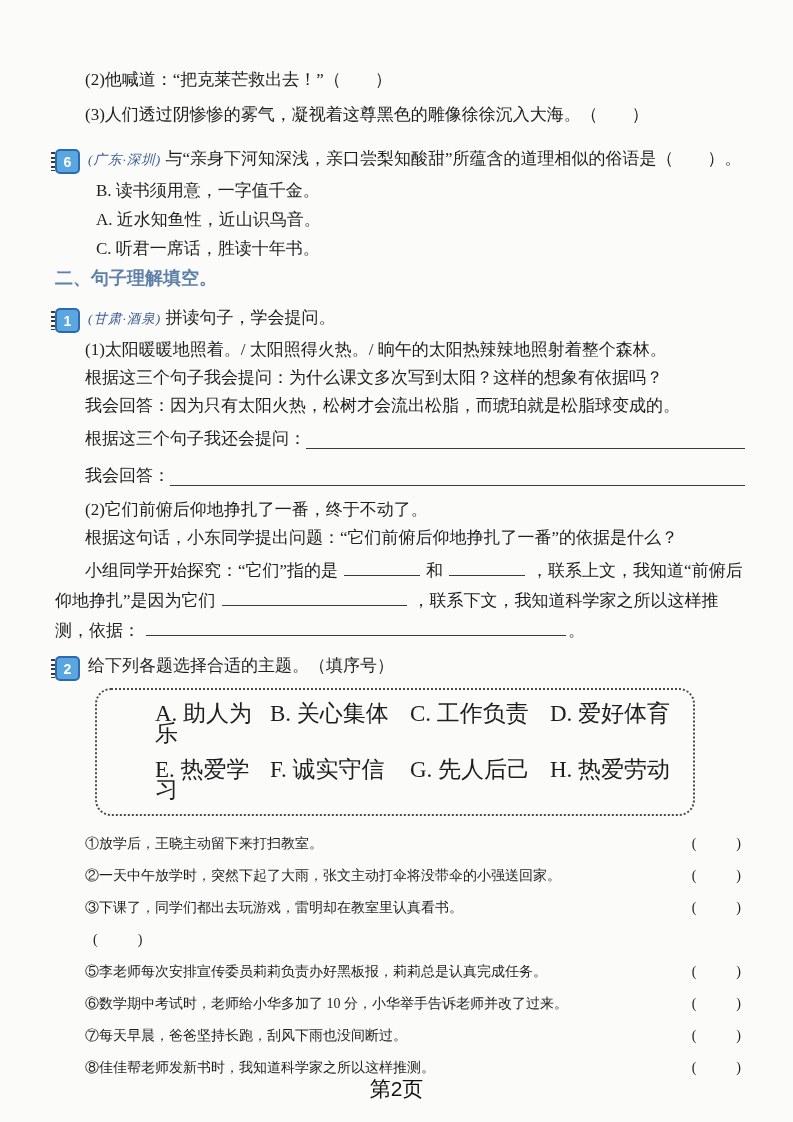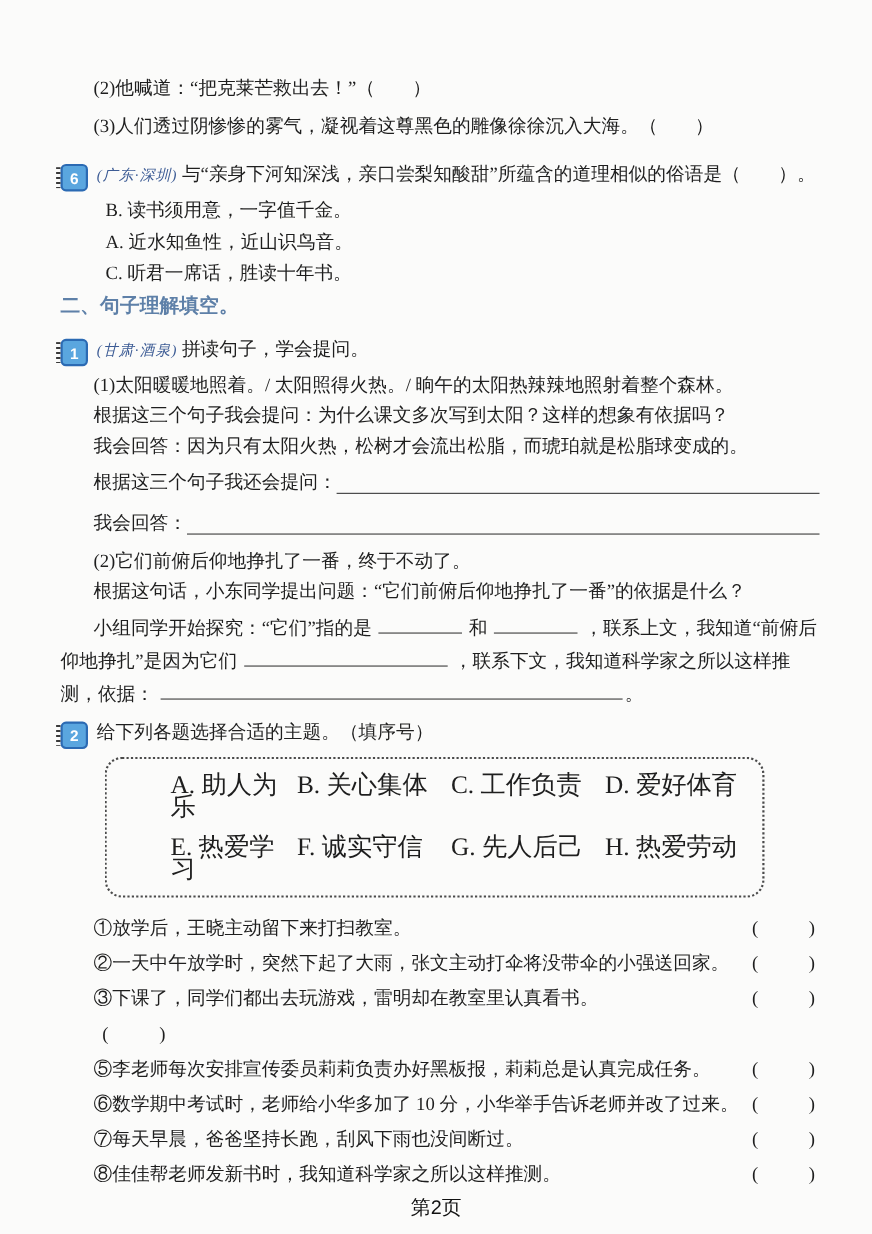--- a/index.html
+++ b/index.html
@@ -62,26 +62,26 @@
   
   .theme-box{
     margin:0 50px 18px 40px;
     border:2px dotted #4a4a4a;border-radius:16px;
     padding:14px 10px 14px 58px;
     display:grid;grid-template-columns:115px 140px 140px auto;
     row-gap:16px;column-gap:0;
     font-size:23px;line-height:20px;font-weight:normal;
   }
   
-  .stmt{display:flex;align-items:baseline;margin-left:30px;margin-bottom:12px;font-size:17px;line-height:20px;}
+  .stmt{display:flex;align-items:baseline;margin-left:30px;margin-bottom:12px;font-size:14px;line-height:20px;}
   .stmt .txt{flex:1;}
   .stmt .paren{flex:0 0 auto;margin-left:8px;letter-spacing:4px;}
   .footer{
-    position:absolute;bottom:12px;left:0;width:100%;
-    text-align:center;font-size:18px;color:#111;
+    position:absolute;bottom:19px;left:0;width:100%;
+    text-align:center;font-size:21px;color:#111;
     font-family:"Liberation Sans","DejaVu Sans",sans-serif;
   }
 </style>
 </head>
 <body>
 
 <div class="page">
 
   <div>
     <div class="line intro-line">(2)他喊道：“把克莱芒救出去！”（　　）</div>

